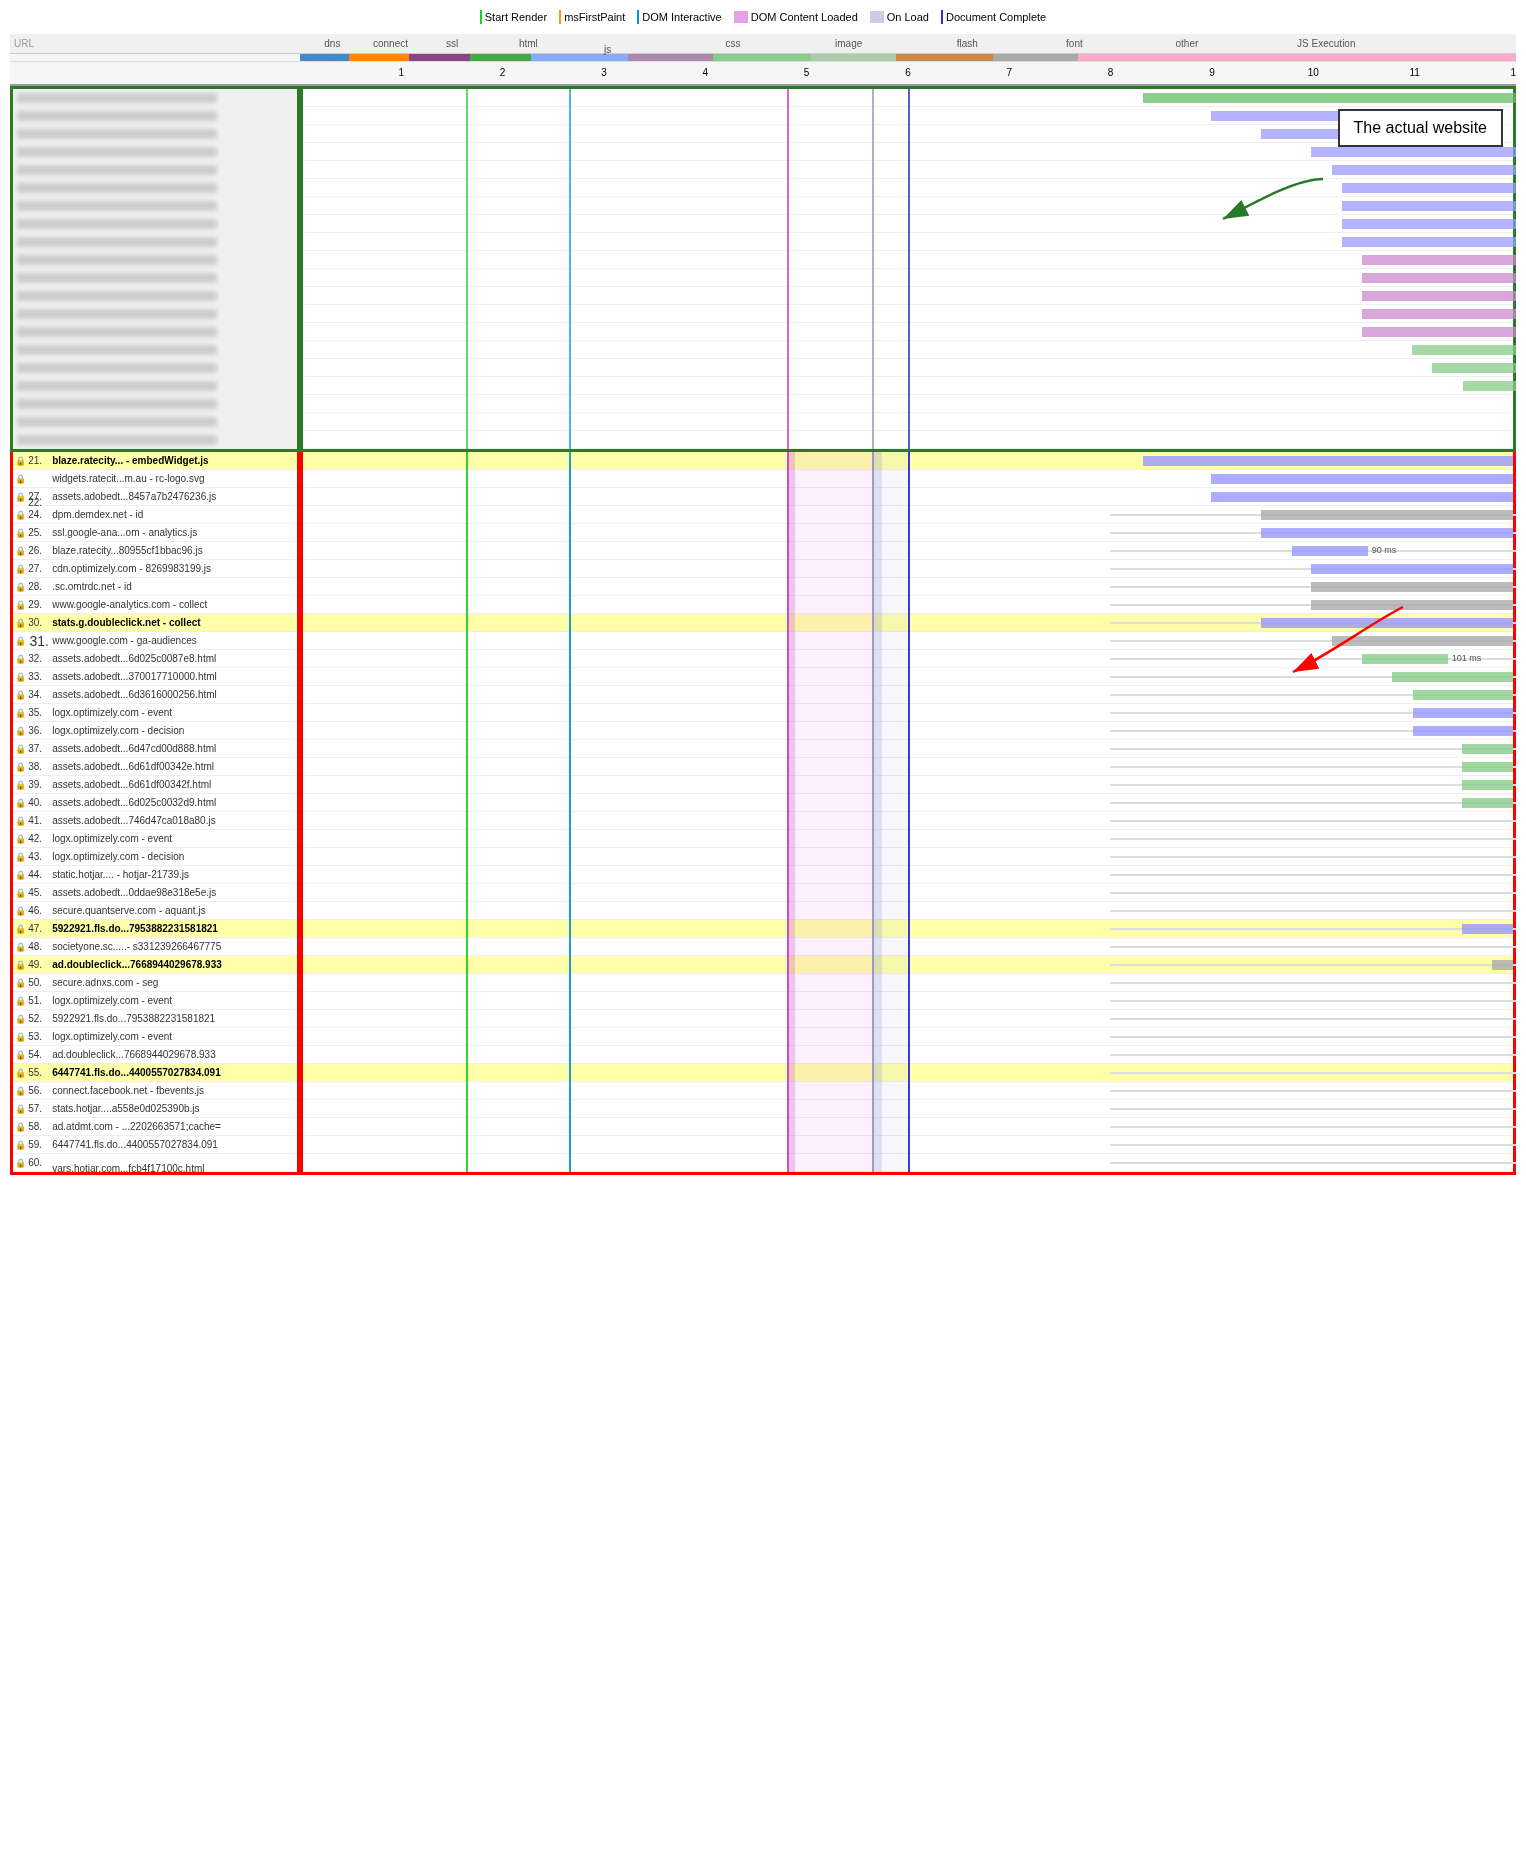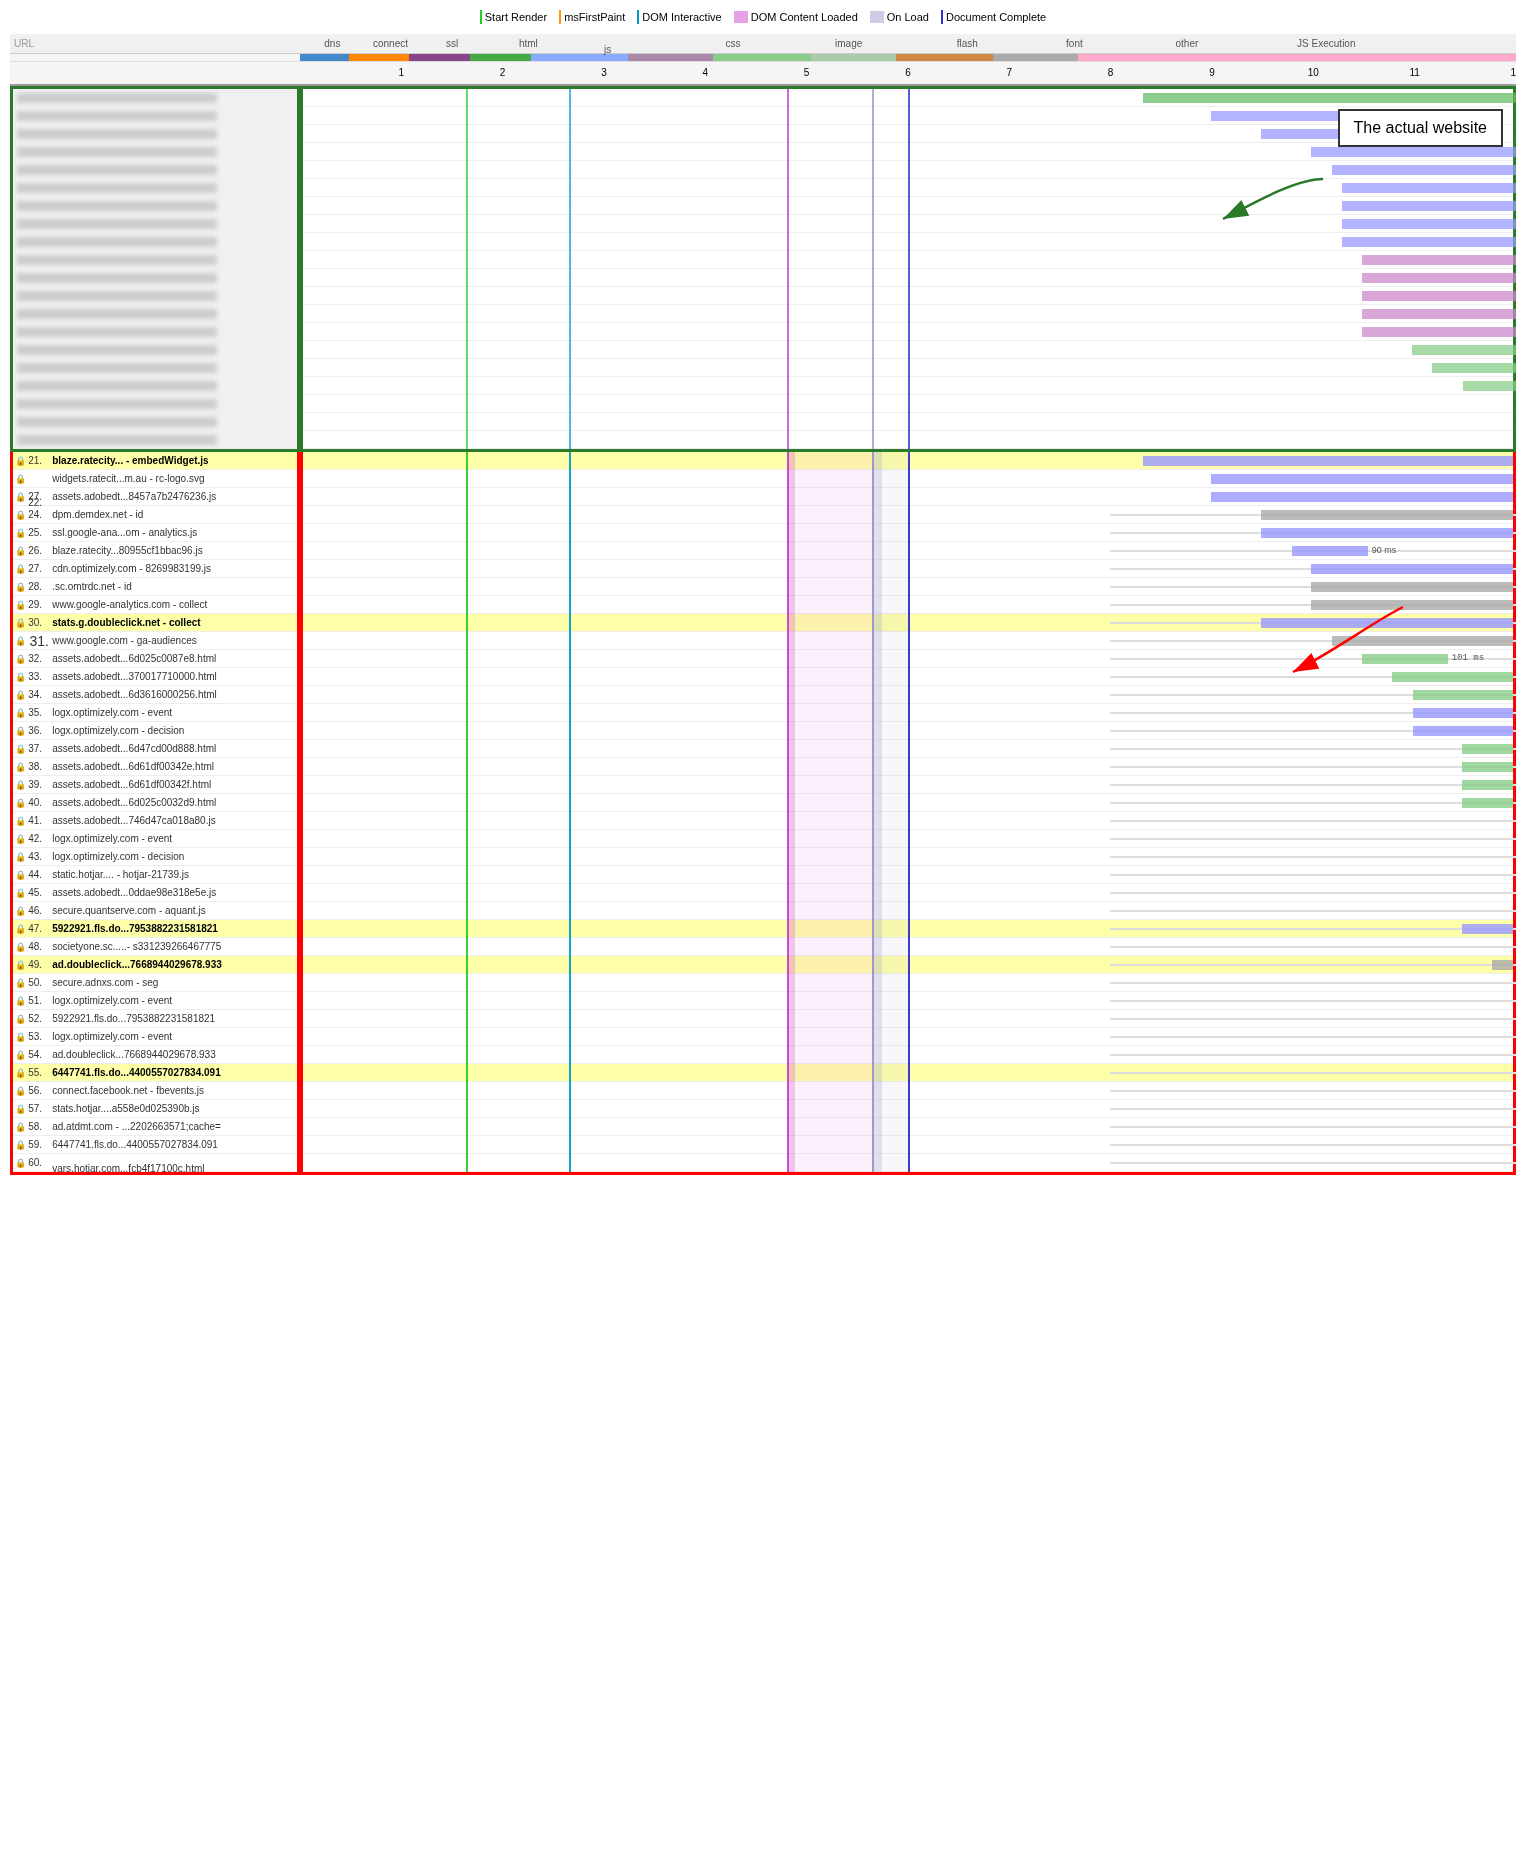--- a/index.html
+++ b/index.html
@@ -488,21 +488,21 @@
               <div style="position: absolute; height: 10px; top: 4px; left: 83.3%; width: 16.7%; background: rgb(170, 170, 170); opacity: 0.8;"></div>
             </div>
             <div style="height: 18px; border-bottom: 1px solid rgb(238, 238, 238); position: relative; background: rgb(255, 255, 170);">
               <div style="position: absolute; height: 2px; top: 8px; left: 66.7%; width: 79.2%; background: rgb(221, 221, 221);"></div>
               <div style="position: absolute; height: 10px; top: 4px; left: 79.2%; width: 20.8%; background: rgb(153, 153, 255); opacity: 0.8;"></div>
             </div>
             <div style="height: 18px; border-bottom: 1px solid rgb(238, 238, 238); position: relative; background: white;">
               <div style="position: absolute; height: 2px; top: 8px; left: 66.7%; width: 85%; background: rgb(221, 221, 221);"></div>
               <div style="position: absolute; height: 10px; top: 4px; left: 85%; width: 15%; background: rgb(170, 170, 170); opacity: 0.8;"></div>
             </div>
-            <div style="height: 18px; border-bottom: 1px solid rgb(238, 238, 238); position: relative; background: white; font-family: Liberation Mono, monospace;">
+            <div style="height: 18px; border-bottom: 1px solid rgb(238, 238, 238); position: relative; background: white;">
               <div style="position: absolute; height: 2px; top: 8px; left: 66.7%; width: 87.5%; background: rgb(221, 221, 221);"></div>
               <div style="position: absolute; height: 10px; top: 4px; left: 87.5%; width: 7.1%; background: rgb(136, 204, 136); opacity: 0.8;"></div>
               <span style="position: absolute; left: calc(94.6% + 4px); top: 3px; font-size: 9px; color: rgb(85, 85, 85); white-space: nowrap;">101 ms</span>
             </div>
             <div style="height: 18px; border-bottom: 1px solid rgb(238, 238, 238); position: relative; background: white;">
               <div style="position: absolute; height: 2px; top: 8px; left: 66.7%; width: 90%; background: rgb(221, 221, 221);"></div>
               <div style="position: absolute; height: 10px; top: 4px; left: 90%; width: 10%; background: rgb(136, 204, 136); opacity: 0.8;"></div>
             </div>
             <div style="height: 18px; border-bottom: 1px solid rgb(238, 238, 238); position: relative; background: white;">
               <div style="position: absolute; height: 2px; top: 8px; left: 66.7%; width: 91.7%; background: rgb(221, 221, 221);"></div>

